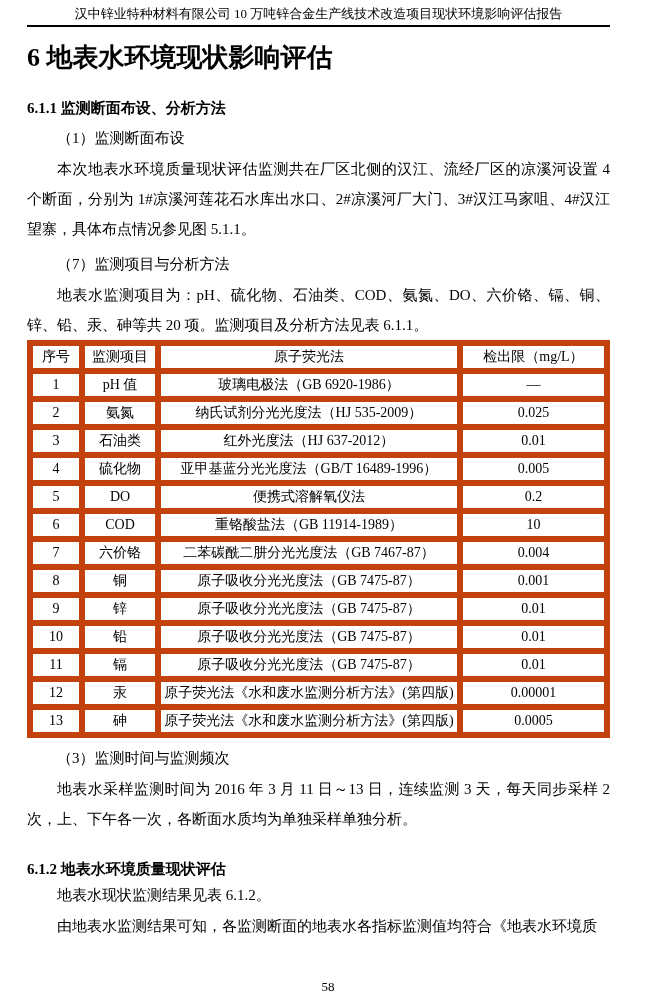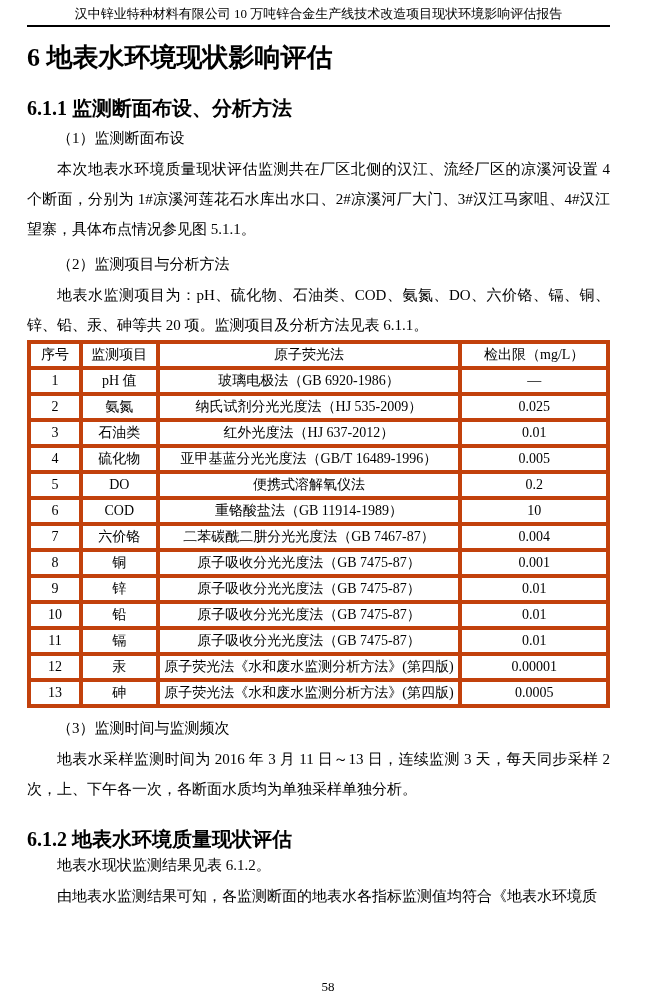--- a/index.html
+++ b/index.html
@@ -34,21 +34,21 @@
     font-weight: bold;
     margin: 15px 0 0 0;
   }
   h2.section {
     font-size: 19px;
     line-height: 24px;
     font-weight: bold;
     margin: 25px 0 0 0;
   }
   h3.subsection {
-    font-size: 20px;
+    font-size: 15px;
     line-height: 20px;
     font-weight: bold;
     margin: 25px 0 0 0;
   }
   p {
     margin: 0;
     font-size: 15px;
     line-height: 30px;
     text-align: justify;
     text-indent: 2em;
@@ -70,21 +70,21 @@
     margin-left: 56px;
   }
   table.methods {
     width: 100%;
     border-collapse: collapse;
     table-layout: fixed;
     font-size: 14px;
   }
   table.methods th,
   table.methods td {
-    border: 4px solid #c2410c;
+    border: 6px solid #c2410c;
     text-align: center;
     vertical-align: middle;
     font-weight: normal;
     padding: 1px 3px;
     line-height: 20px;
     overflow: hidden;
     white-space: nowrap;
   }
   col.c-no    { width: 9%; }
   col.c-item  { width: 13.2%; }
@@ -108,21 +108,21 @@
 
   <h1 class="chapter">6  地表水环境现状影响评估</h1>
 
 
   <h3 class="subsection">6.1.1  监测断面布设、分析方法</h3>
 
   <p class="item">（1）监测断面布设</p>
 
   <p class="para">本次地表水环境质量现状评估监测共在厂区北侧的汉江、流经厂区的凉溪河设置 4 个断面，分别为 1#凉溪河莲花石水库出水口、2#凉溪河厂大门、3#汉江马家咀、4#汉江望寨，具体布点情况参见图 5.1.1。</p>
 
-  <p class="item">（2）监测项目与分析方法</p>
+  <p class="item">（7）监测项目与分析方法</p>
 
   <p class="para">地表水监测项目为：pH、硫化物、石油类、COD、氨氮、DO、六价铬、镉、铜、锌、铅、汞、砷等共 20 项。监测项目及分析方法见表 6.1.1。</p>
 
 
   <table class="methods">
     <colgroup>
       <col class="c-no">
         <col class="c-item">
         <col class="c-meth">
         <col class="c-limit">

